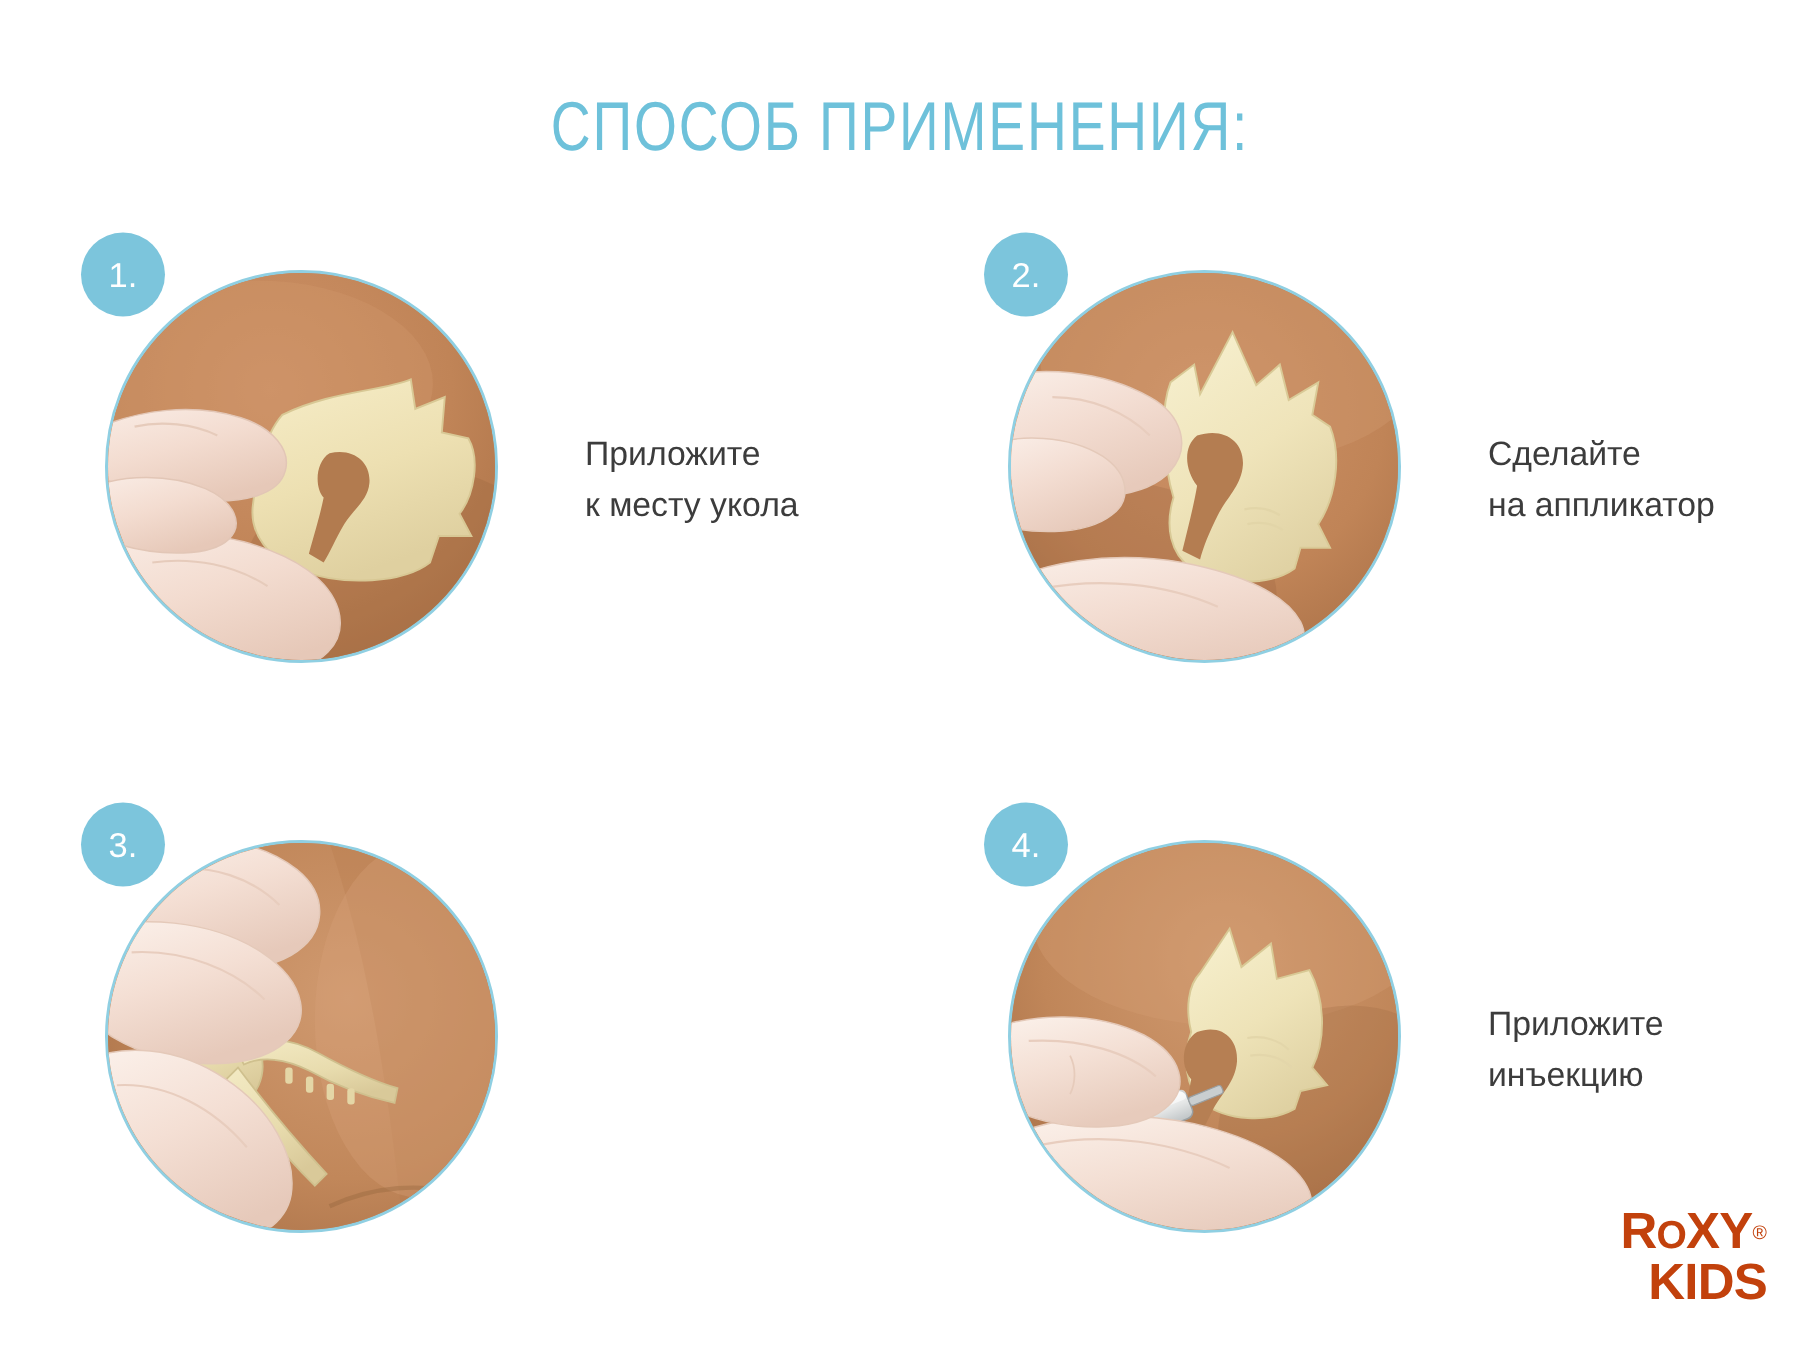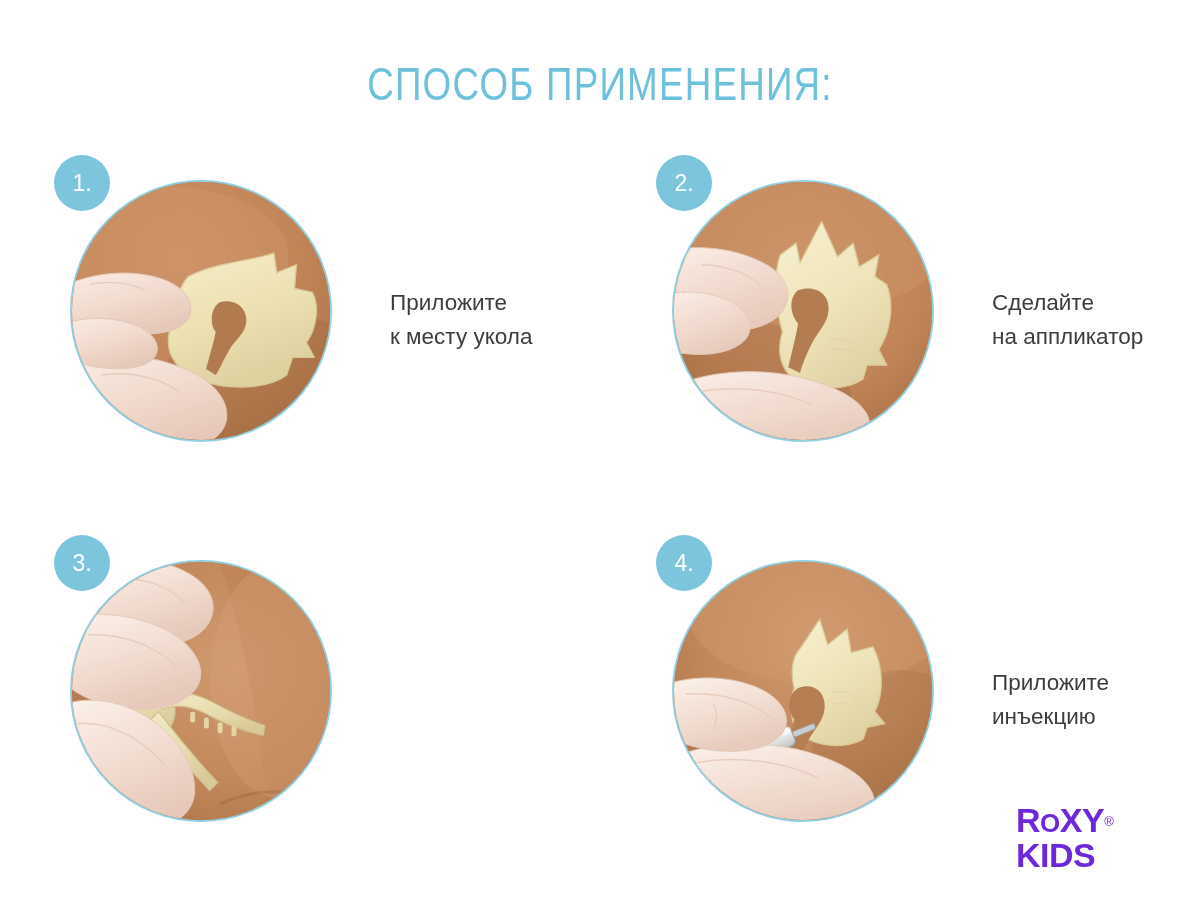--- a/index.html
+++ b/index.html
@@ -92,25 +92,25 @@
     color: #3c3c3c;
     font-weight: 400;
     white-space: pre-line;
     max-width: 200px;
     margin-left: 12px;
   }
 
   
   .logo {
     position: absolute;
-    right: 36px;
+    right: 22px;
     bottom: 28px;
     width: 148px;
-    text-align: left;
-    color: #6d28d9;
+    text-align: right;
+    color: #c2410c;
     user-select: none;
   }
   .logo-top {
     font-size: 34px;
     line-height: 33px;
     font-weight: bold;
     letter-spacing: -0.5px;
     position: relative;
     display: inline-block;
   }

